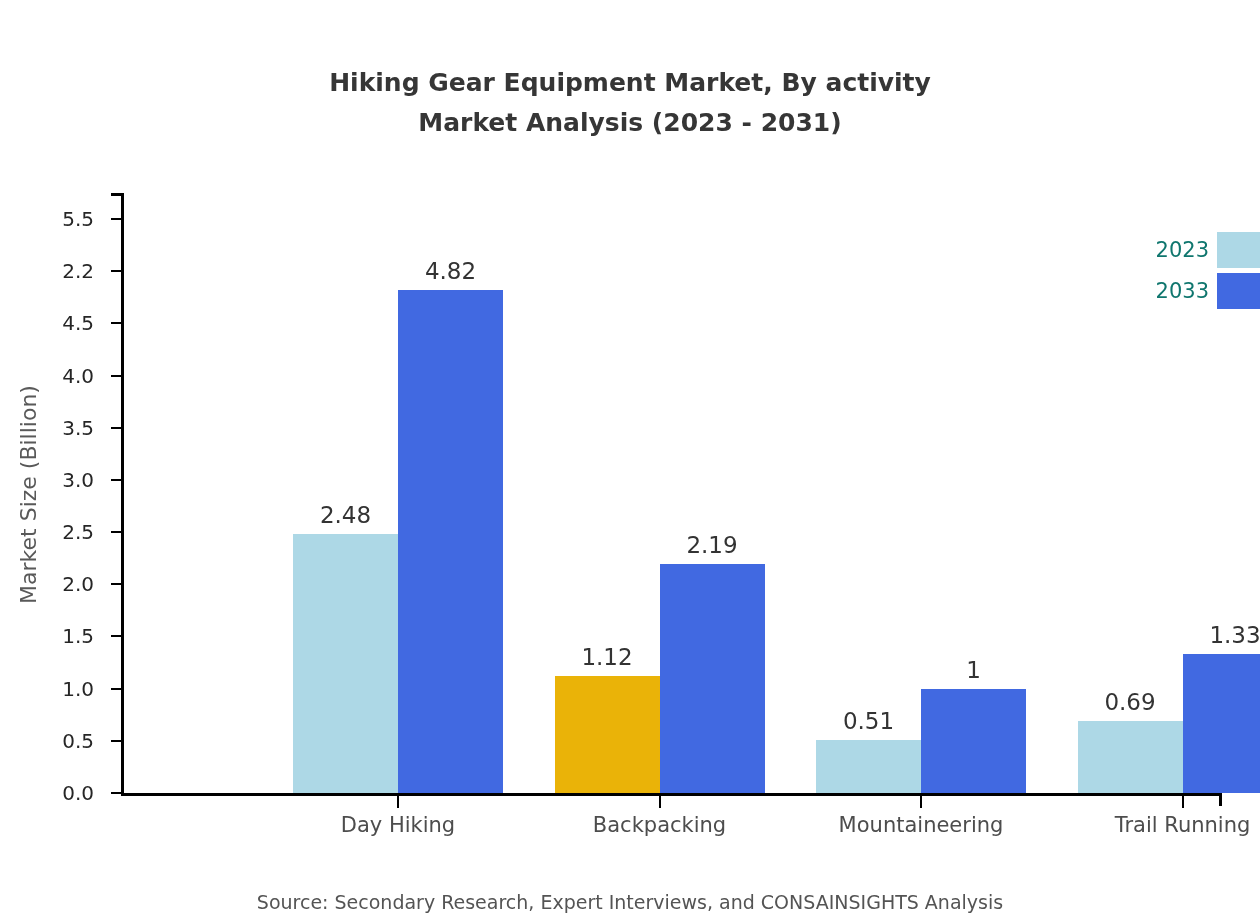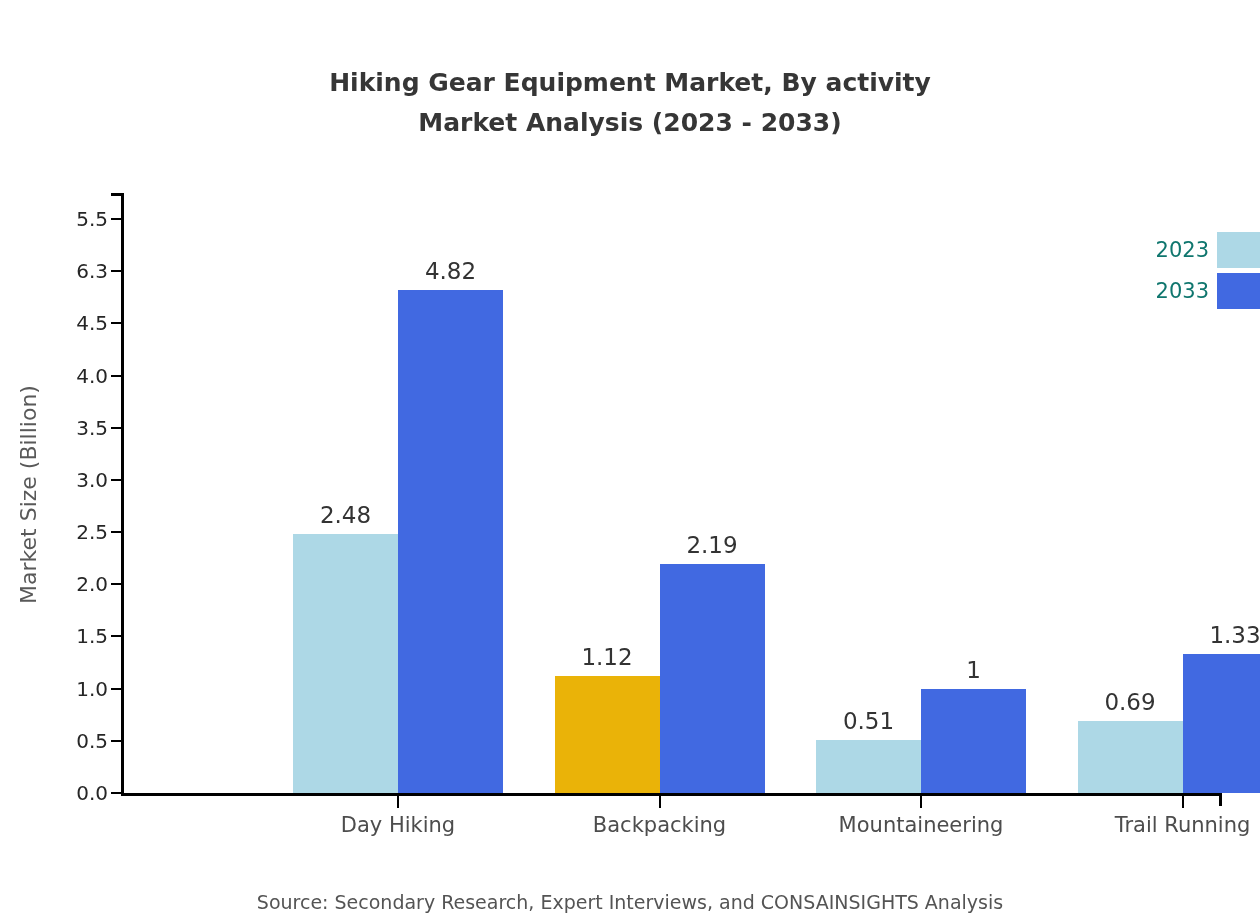--- a/index.html
+++ b/index.html
@@ -85,21 +85,21 @@
     left: -10px;
     width: 11px;
     height: 2px;
     background: #000000;
   }
   .ytick-label {
     position: absolute;
     right: 100%;
     top: 50%;
     transform: translateY(-50%);
-    margin-right: 13px;
+    margin-right: 27px;
     font-size: 20px;
     color: #262626;
     white-space: nowrap;
   }
   .ytick-wrap {
     position: absolute;
     left: 0;
     height: 0;
     width: 0;
   }
@@ -190,21 +190,21 @@
     color: #545454;
   }
 </style>
 </head>
 <body>
 
 <div id="figure">
 
   <div class="chart-title">
     <span>Hiking Gear Equipment Market, By activity</span>
-    <span class="line2">Market Analysis (2023 - 2033)</span>
+    <span class="line2">Market Analysis (2023 - 2031)</span>
   </div>
 
   <div id="ylabel">Market Size (Billion)</div>
 
   <div id="plot">
     <div class="axis-line" id="y-spine"></div>
     <div class="axis-line" id="x-spine"></div>
     <div class="axis-line" id="y-top-cap"></div>
     <div class="axis-line" id="x-right-cap"></div>
 
@@ -244,21 +244,21 @@
         <div class="ytick" style="top: 181.609px;"></div>
         <div class="ytick-wrap" style="top: 182.609px;">
           <span class="ytick-label">4.0</span>
         </div>
         <div class="ytick" style="top: 129.435px;"></div>
         <div class="ytick-wrap" style="top: 130.435px;">
           <span class="ytick-label">4.5</span>
         </div>
         <div class="ytick" style="top: 77.2609px;"></div>
         <div class="ytick-wrap" style="top: 78.2609px;">
-          <span class="ytick-label">6.3</span>
+          <span class="ytick-label">2.2</span>
         </div>
         <div class="ytick" style="top: 25.087px;"></div>
         <div class="ytick-wrap" style="top: 26.087px;">
           <span class="ytick-label">5.5</span>
         </div>
       </div>
     <div id="xticks-container">
         <div class="xtick" style="left: 276px;"></div>
         <div class="xtick-label" style="left: 277px;">Day Hiking</div>
         <div class="xtick" style="left: 537.5px;"></div>

